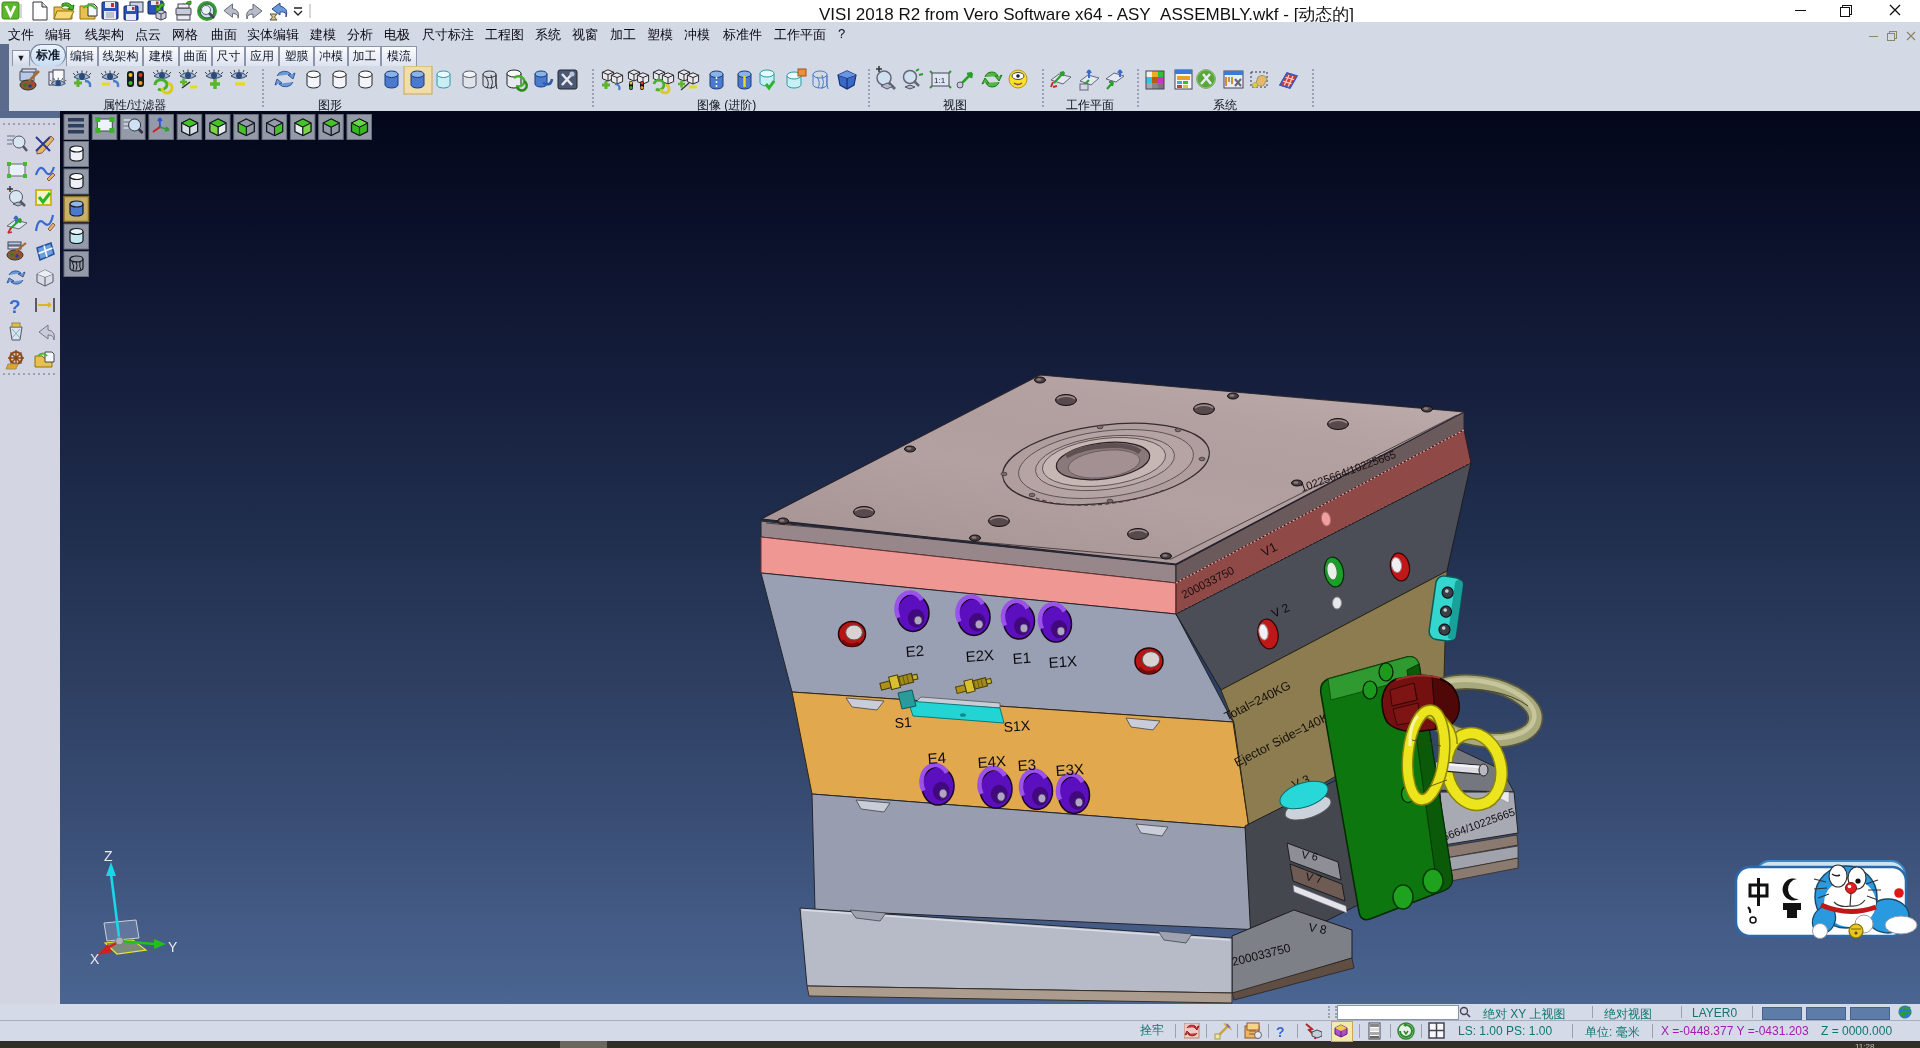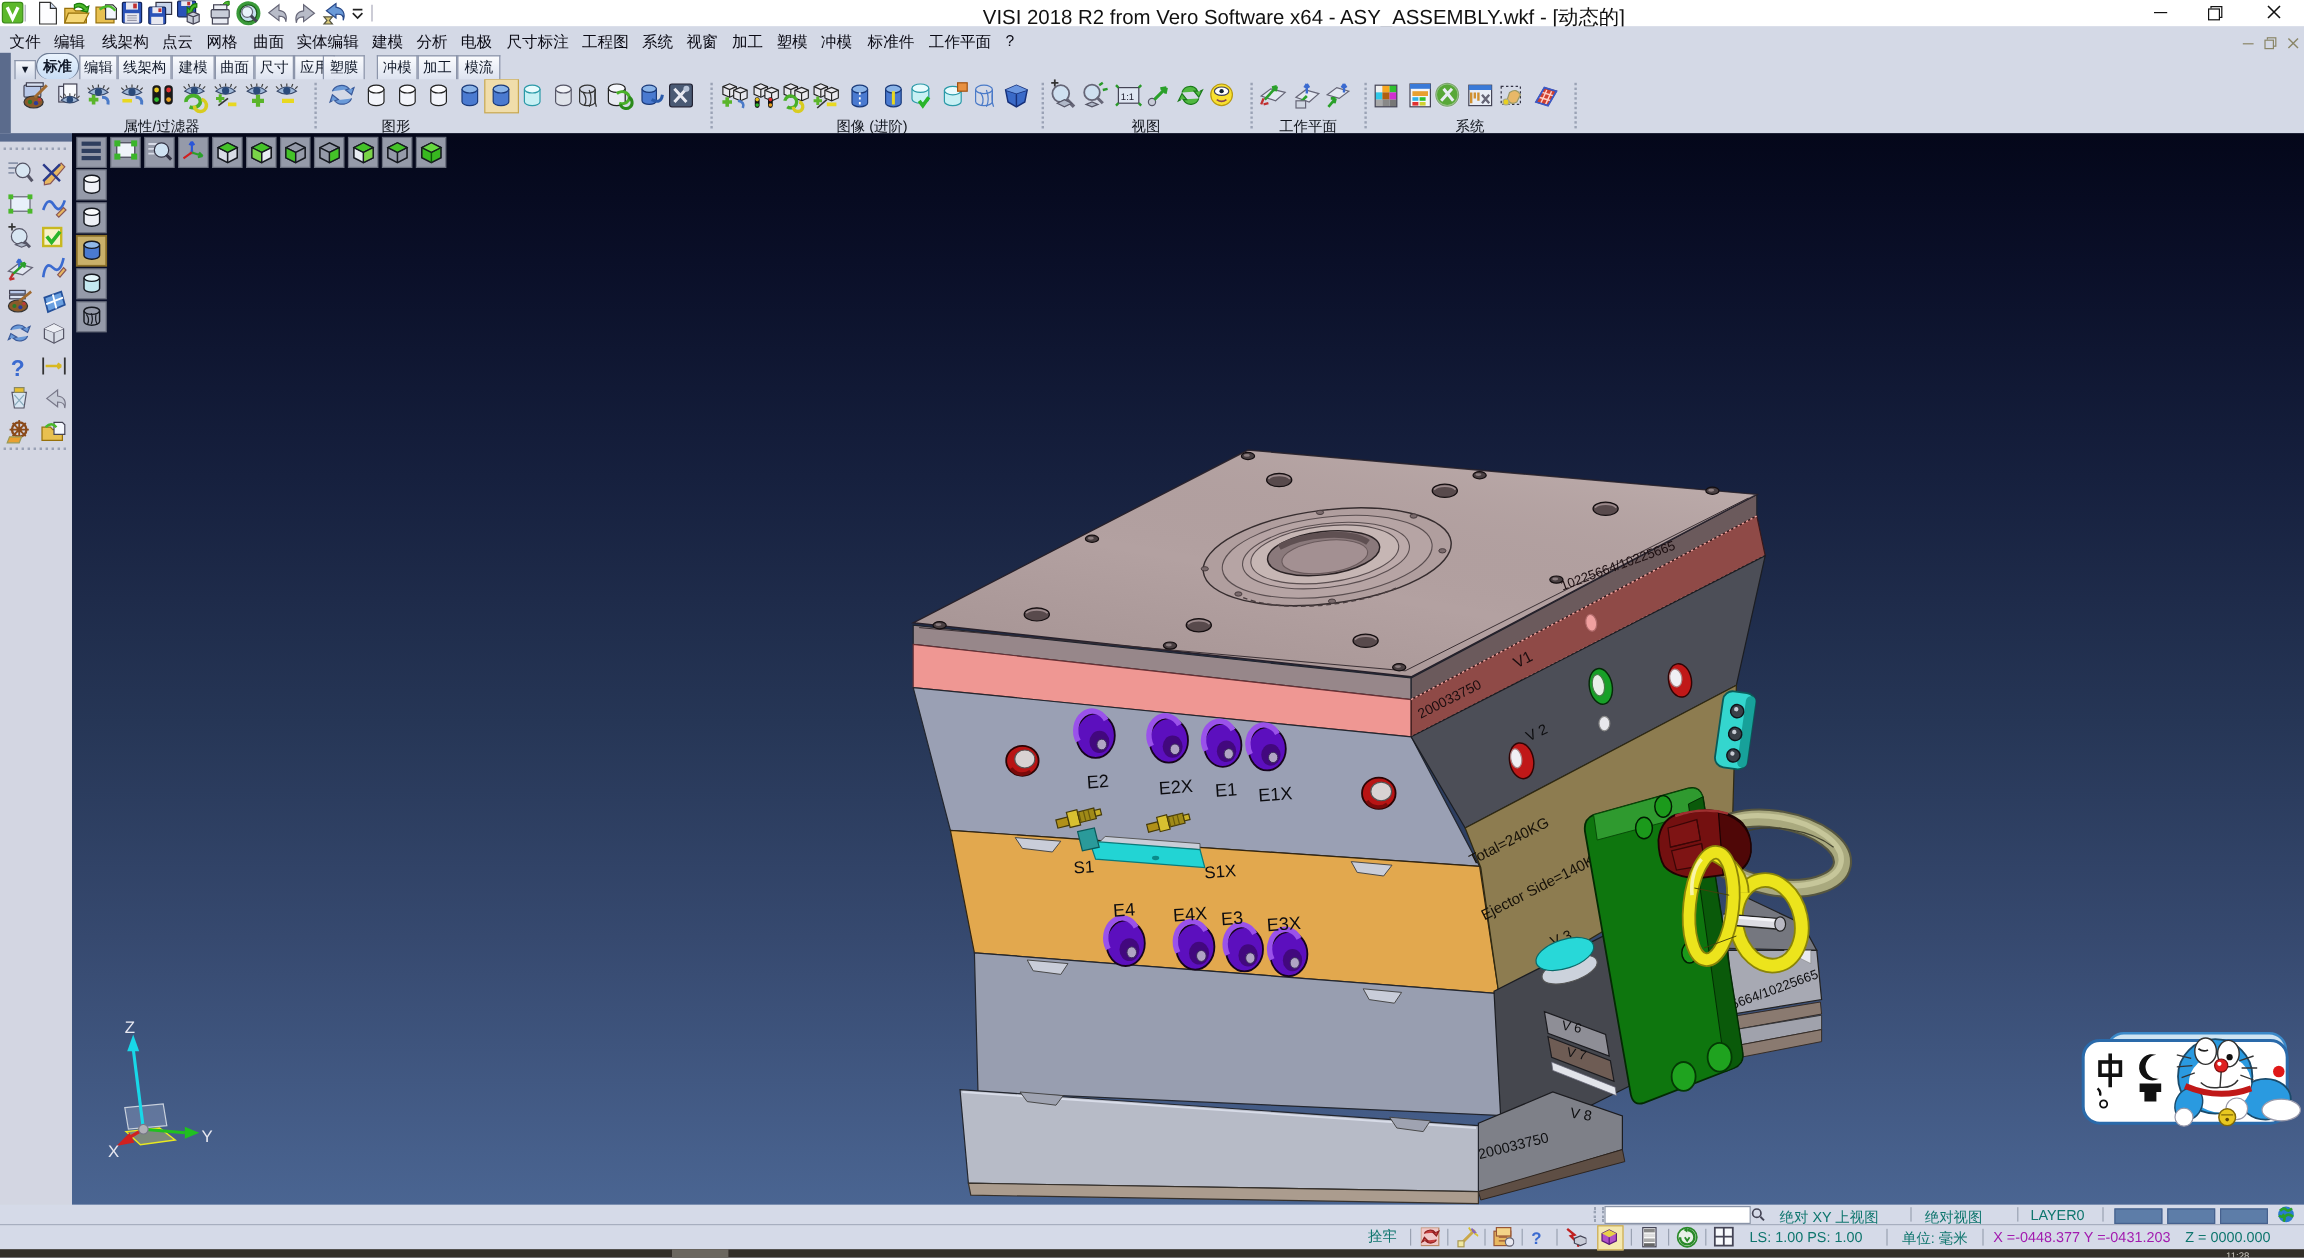--- a/index.html
+++ b/index.html
@@ -144,21 +144,21 @@
   </svg>
 
 <div class="tab" style="left:12px;width:16px;height:15px;top:50px;line-height:13px;background:linear-gradient(#f6f8fc,#d2d9e8)"><span style="font-size:9px">▼</span></div>
 <div class="tab tabsel" style="left:30px;width:34px">标准</div>
 <div class="tab" style="left:66px;width:30px">编辑</div>
 <div class="tab" style="left:98px;width:43px">线架构</div>
 <div class="tab" style="left:143px;width:34px">建模</div>
 <div class="tab" style="left:179px;width:31px">曲面</div>
 <div class="tab" style="left:212px;width:31px">尺寸</div>
 <div class="tab" style="left:245px;width:32px">应用</div>
-<div class="tab" style="left:269px;width:33px">塑膜</div>
+<div class="tab" style="left:279px;width:33px">塑膜</div>
 <div class="tab" style="left:314px;width:32px">冲模</div>
 <div class="tab" style="left:348px;width:31px">加工</div>
 <div class="tab" style="left:381px;width:34px">模流</div>
 <div class="abs" style="left:0;top:66px;width:1330px;height:45px">
     <svg class="icon" style="left:0;top:0" width="1330" height="111" viewBox="0 0 1330 111">
       <g transform="translate(0,-66)">
         <g transform="translate(19,69)">
           <rect x="1" y="2" width="14" height="10" rx="1" fill="#b8c8e8" stroke="#445"></rect>
           <rect x="3" y="0" width="14" height="3" fill="#d8e0f0" stroke="#445"></rect>
           <ellipse cx="9" cy="16" rx="8" ry="5" fill="#8a5a2a" stroke="#333"></ellipse>

